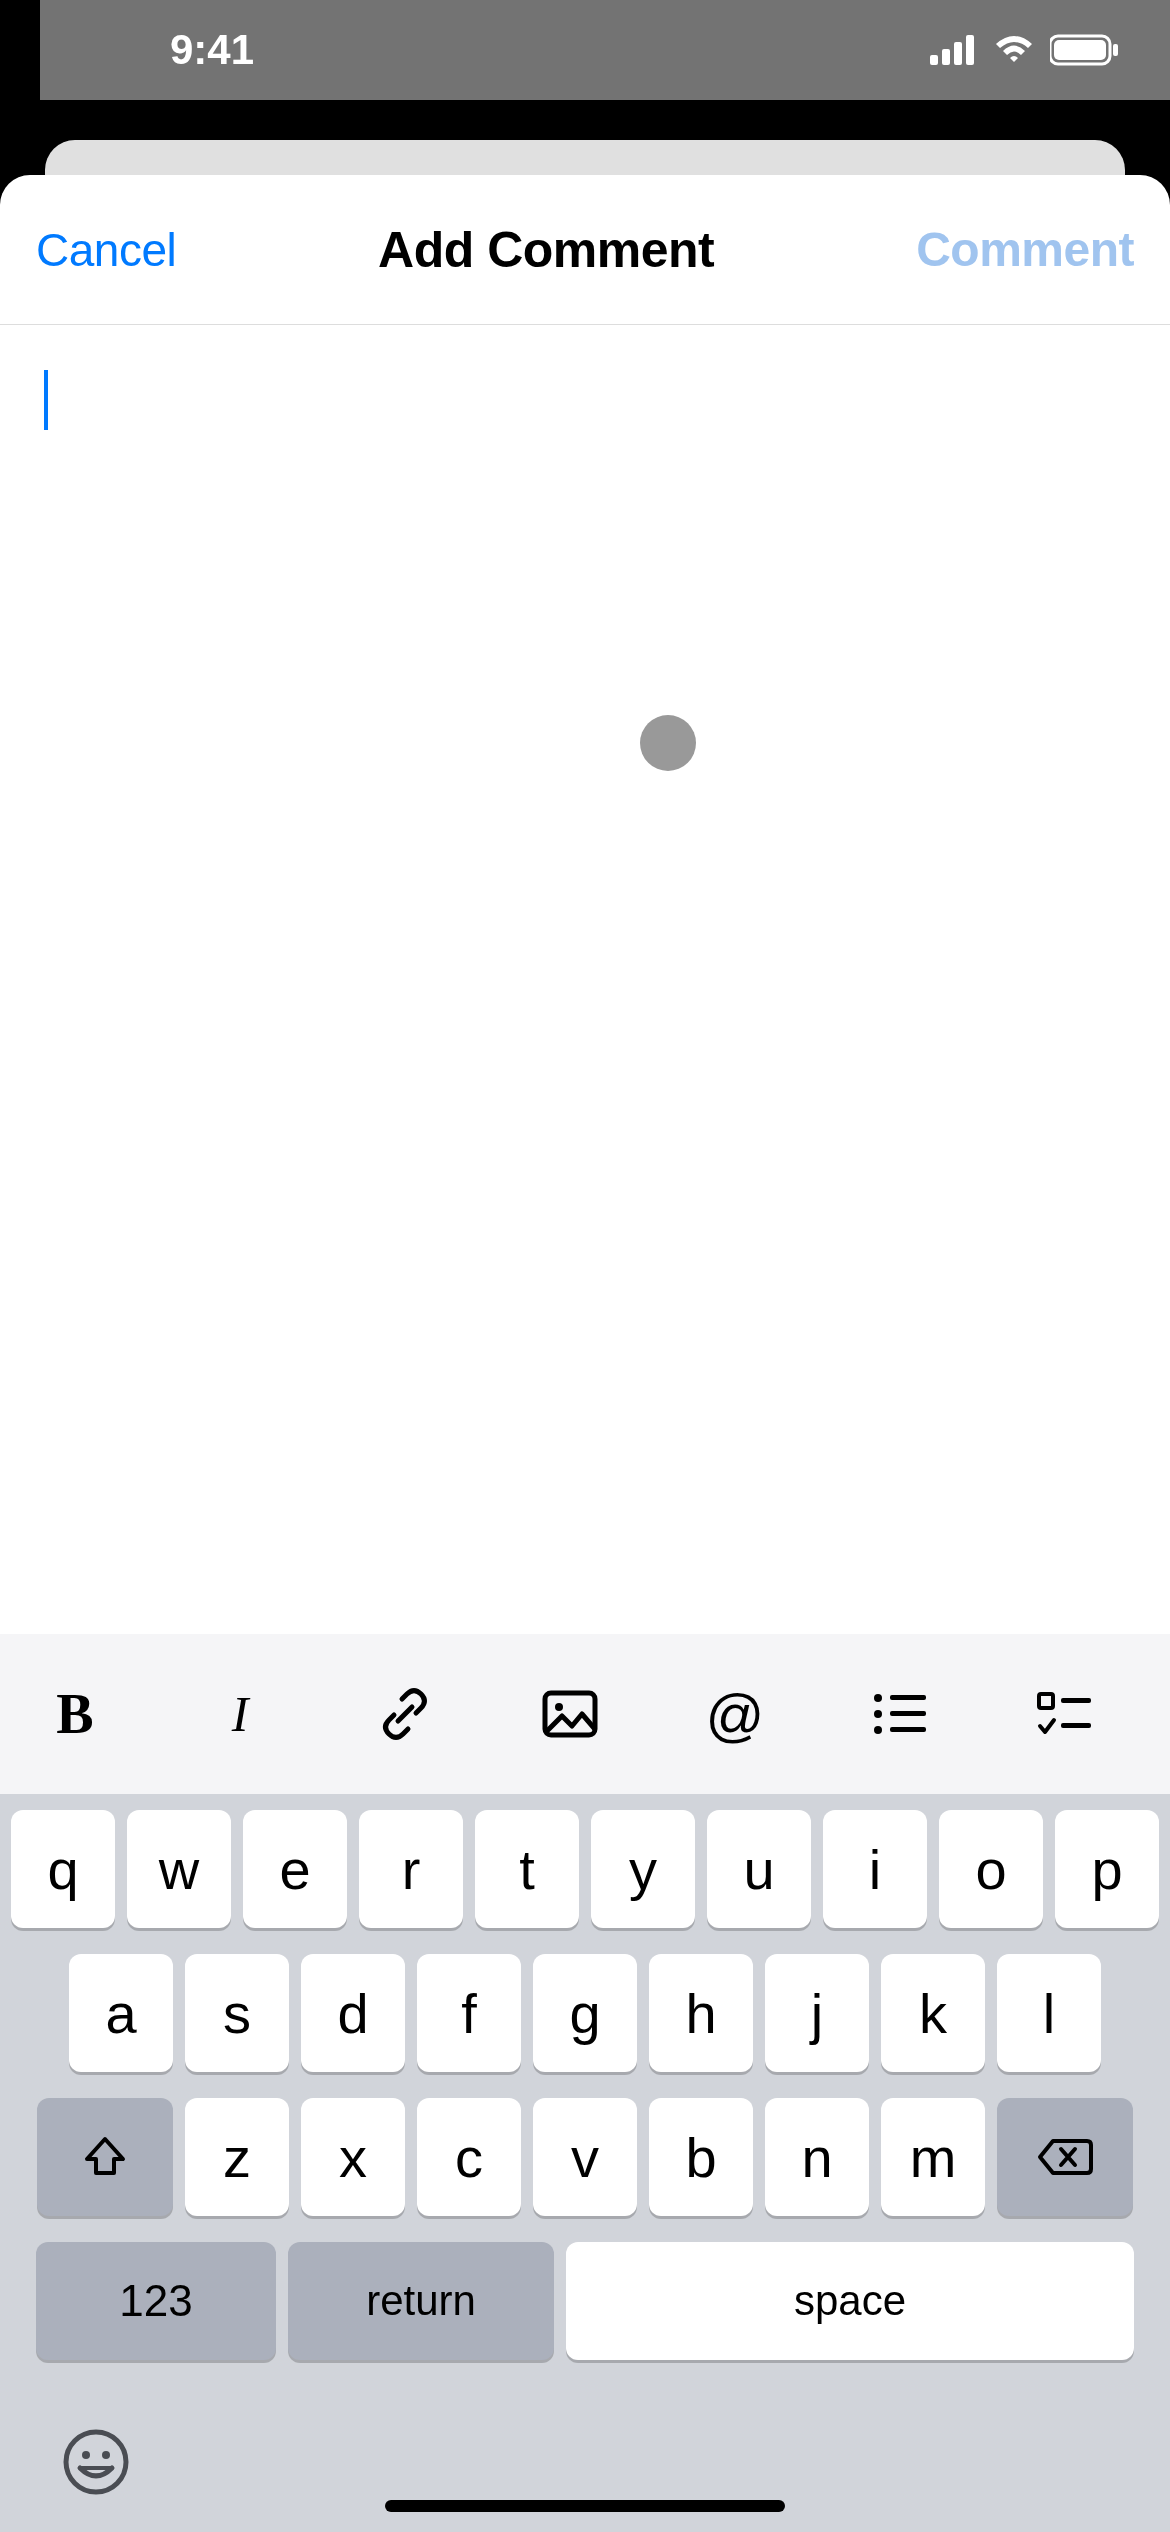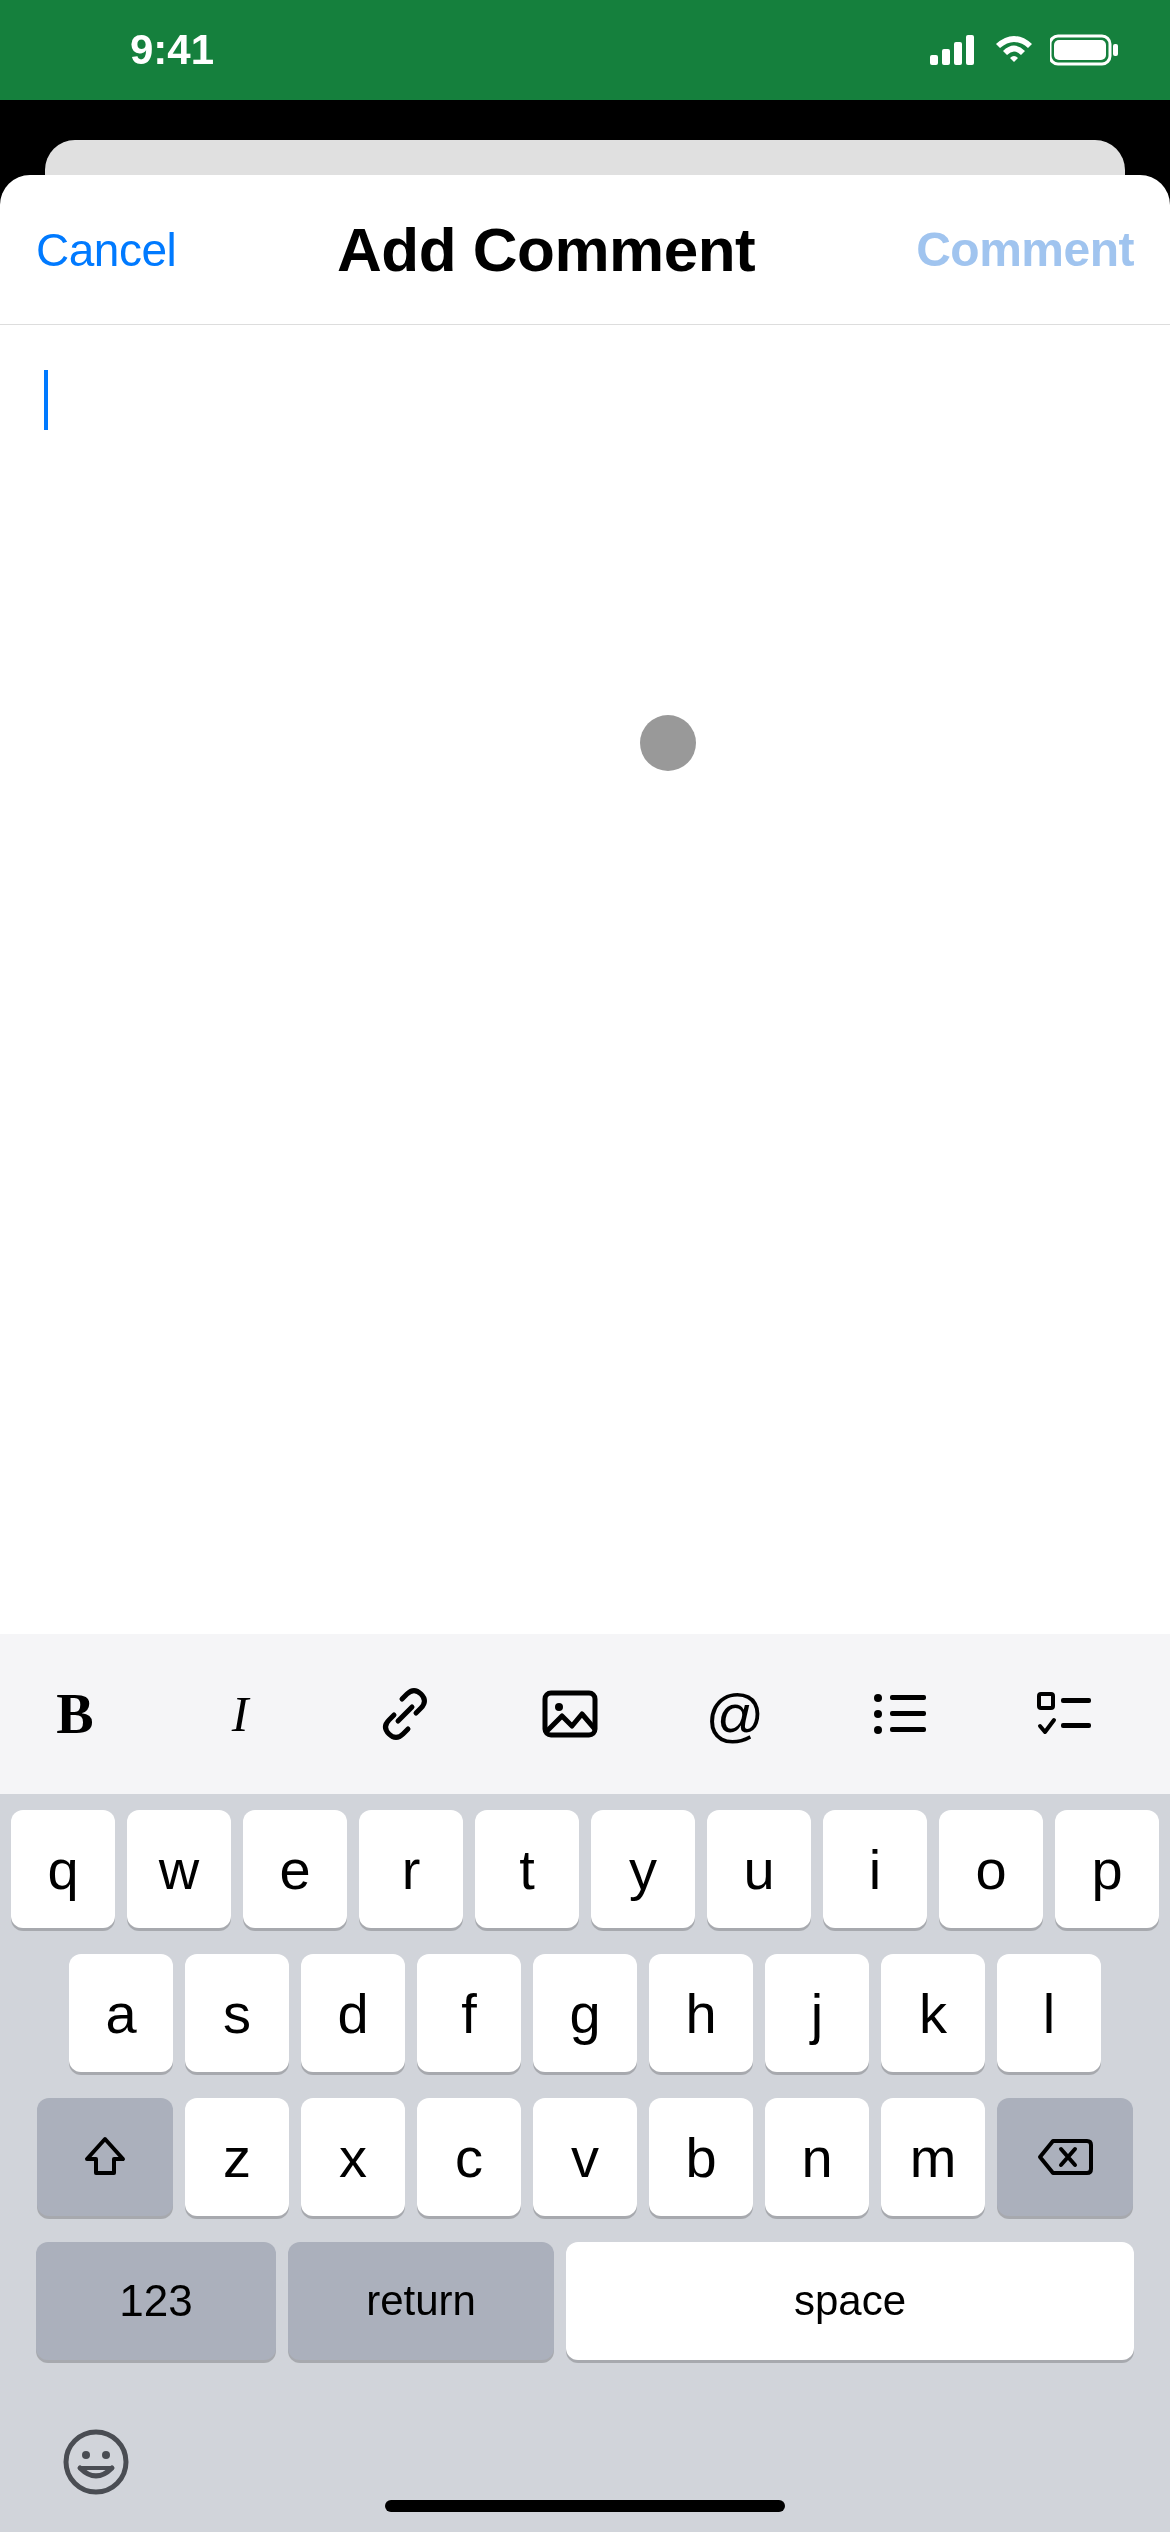--- a/index.html
+++ b/index.html
@@ -11,26 +11,27 @@
     body {
       width: 1170px;
       height: 2532px;
       font-family: -apple-system, BlinkMacSystemFont, "SF Pro Text", "Helvetica Neue", sans-serif;
       background: #000;
       overflow: hidden;
       position: relative;
     }
     .status-bar {
       height: 100px;
-      background: #15803d;
+      background: #737373;
       display: flex;
       justify-content: space-between;
       align-items: center;
       padding: 0 50px 0 60px;
       color: #fff;
+      margin-left: 40px;
     }
     .status-time {
       font-size: 42px;
       font-weight: 600;
       padding-left: 70px;
     }
     .status-icons {
       display: flex;
       align-items: center;
       gap: 14px;
@@ -63,21 +64,21 @@
       padding: 0 36px;
       border-bottom: 1px solid #ddd;
     }
     .cancel-btn {
       font-size: 46px;
       color: #007AFF;
       font-weight: 400;
       letter-spacing: -0.5px;
     }
     .modal-title {
-      font-size: 62px;
+      font-size: 50px;
       font-weight: 600;
       color: #000;
       letter-spacing: -0.5px;
     }
     .comment-btn {
       font-size: 48px;
       color: #a0c4ef;
       font-weight: 600;
       letter-spacing: -0.5px;
     }

